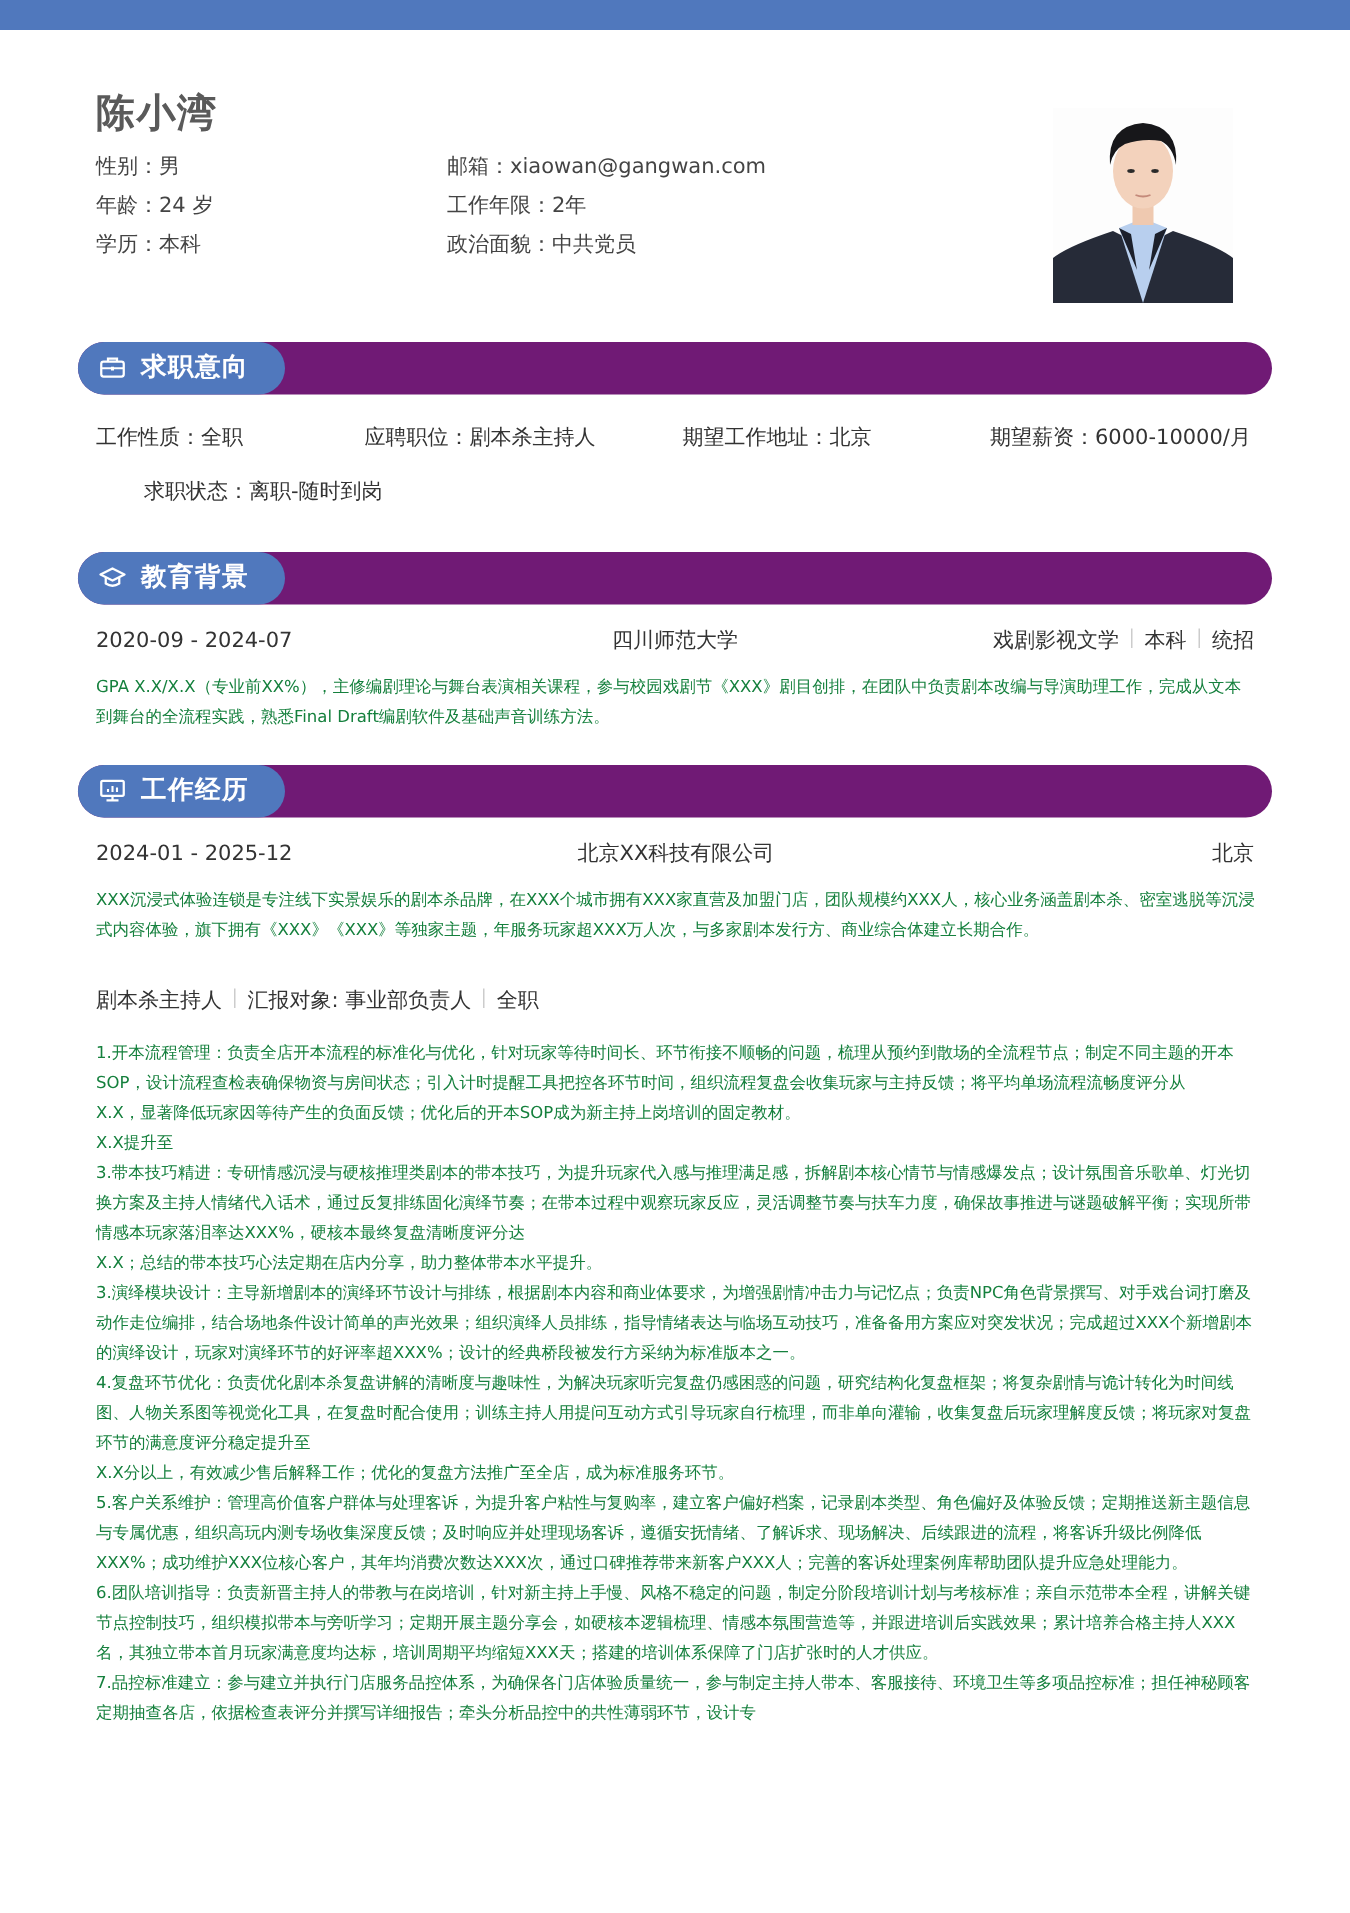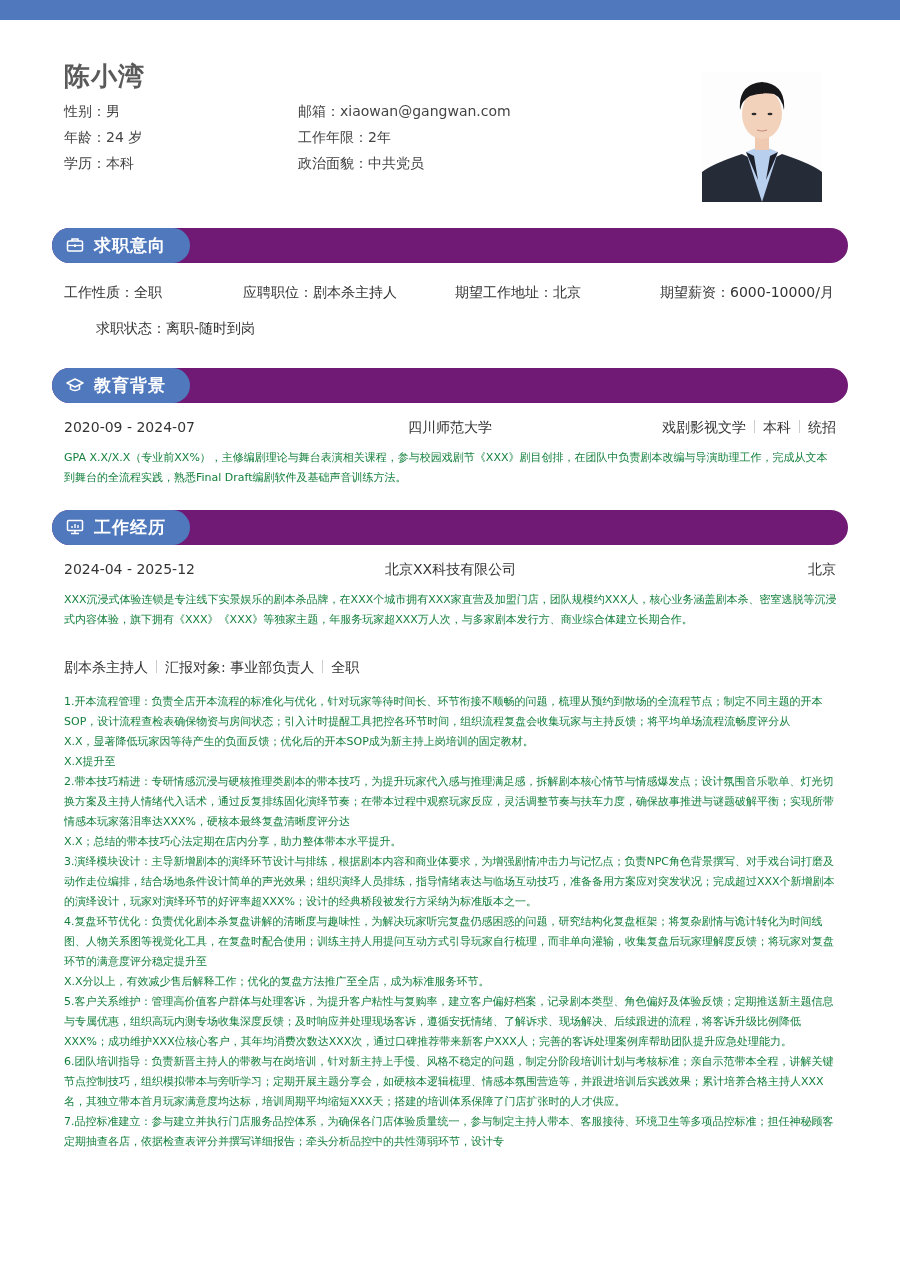--- a/index.html
+++ b/index.html
@@ -102,33 +102,33 @@
   <div class="pill">
     <svg width="18" height="16" viewBox="0 0 18 16">
         <rect x="1.5" y="1.5" width="15" height="10" rx="1" fill="none" stroke="#fff" stroke-width="1.5"></rect>
         <path d="M5 14.5 H13 M9 11.5 V14.5" stroke="#fff" stroke-width="1.5"></path>
         <path d="M6 9 V7 M9 9 V5 M12 9 V6" stroke="#fff" stroke-width="1.4"></path>
       </svg>
     <span>工作经历</span>
   </div>
 </div>
 <div class="row" style="top:558px;">
-  <span class="abs" style="left:0;">2024-04 - 2025-12</span>
+  <span class="abs" style="left:0;">2024-01 - 2025-12</span>
   <span class="abs" style="left:321px;">北京XX科技有限公司</span>
   <span class="abs" style="right:0;">北京</span>
 </div>
 <div class="para" style="top:590px;">XXX沉浸式体验连锁是专注线下实景娱乐的剧本杀品牌，在XXX个城市拥有XXX家直营及加盟门店，团队规模约XXX人，核心业务涵盖剧本杀、密室逃脱等沉浸式内容体验，旗下拥有《XXX》《XXX》等独家主题，年服务玩家超XXX万人次，与多家剧本发行方、商业综合体建立长期合作。</div>
 <div class="row" style="top:656px;">
   <span class="abs" style="left:0;"><span>剧本杀主持人</span><span class="sep"></span><span>汇报对象: 事业部负责人</span><span class="sep"></span><span>全职</span></span>
 </div>
 <div class="para" style="top:692px;">
   <p>1.开本流程管理：负责全店开本流程的标准化与优化，针对玩家等待时间长、环节衔接不顺畅的问题，梳理从预约到散场的全流程节点；制定不同主题的开本SOP，设计流程查检表确保物资与房间状态；引入计时提醒工具把控各环节时间，组织流程复盘会收集玩家与主持反馈；将平均单场流程流畅度评分从</p>
   <p>X.X，显著降低玩家因等待产生的负面反馈；优化后的开本SOP成为新主持上岗培训的固定教材。</p>
   <p>X.X提升至</p>
-  <p>2.带本技巧精进：专研情感沉浸与硬核推理类剧本的带本技巧，为提升玩家代入感与推理满足感，拆解剧本核心情节与情感爆发点；设计氛围音乐歌单、灯光切换方案及主持人情绪代入话术，通过反复排练固化演绎节奏；在带本过程中观察玩家反应，灵活调整节奏与扶车力度，确保故事推进与谜题破解平衡；实现所带情感本玩家落泪率达XXX%，硬核本最终复盘清晰度评分达</p>
+  <p>3.带本技巧精进：专研情感沉浸与硬核推理类剧本的带本技巧，为提升玩家代入感与推理满足感，拆解剧本核心情节与情感爆发点；设计氛围音乐歌单、灯光切换方案及主持人情绪代入话术，通过反复排练固化演绎节奏；在带本过程中观察玩家反应，灵活调整节奏与扶车力度，确保故事推进与谜题破解平衡；实现所带情感本玩家落泪率达XXX%，硬核本最终复盘清晰度评分达</p>
   <p>X.X；总结的带本技巧心法定期在店内分享，助力整体带本水平提升。</p>
   <p>3.演绎模块设计：主导新增剧本的演绎环节设计与排练，根据剧本内容和商业体要求，为增强剧情冲击力与记忆点；负责NPC角色背景撰写、对手戏台词打磨及动作走位编排，结合场地条件设计简单的声光效果；组织演绎人员排练，指导情绪表达与临场互动技巧，准备备用方案应对突发状况；完成超过XXX个新增剧本的演绎设计，玩家对演绎环节的好评率超XXX%；设计的经典桥段被发行方采纳为标准版本之一。</p>
   <p>4.复盘环节优化：负责优化剧本杀复盘讲解的清晰度与趣味性，为解决玩家听完复盘仍感困惑的问题，研究结构化复盘框架；将复杂剧情与诡计转化为时间线图、人物关系图等视觉化工具，在复盘时配合使用；训练主持人用提问互动方式引导玩家自行梳理，而非单向灌输，收集复盘后玩家理解度反馈；将玩家对复盘环节的满意度评分稳定提升至</p>
   <p>X.X分以上，有效减少售后解释工作；优化的复盘方法推广至全店，成为标准服务环节。</p>
   <p>5.客户关系维护：管理高价值客户群体与处理客诉，为提升客户粘性与复购率，建立客户偏好档案，记录剧本类型、角色偏好及体验反馈；定期推送新主题信息与专属优惠，组织高玩内测专场收集深度反馈；及时响应并处理现场客诉，遵循安抚情绪、了解诉求、现场解决、后续跟进的流程，将客诉升级比例降低XXX%；成功维护XXX位核心客户，其年均消费次数达XXX次，通过口碑推荐带来新客户XXX人；完善的客诉处理案例库帮助团队提升应急处理能力。</p>
   <p>6.团队培训指导：负责新晋主持人的带教与在岗培训，针对新主持上手慢、风格不稳定的问题，制定分阶段培训计划与考核标准；亲自示范带本全程，讲解关键节点控制技巧，组织模拟带本与旁听学习；定期开展主题分享会，如硬核本逻辑梳理、情感本氛围营造等，并跟进培训后实践效果；累计培养合格主持人XXX名，其独立带本首月玩家满意度均达标，培训周期平均缩短XXX天；搭建的培训体系保障了门店扩张时的人才供应。</p>
   <p>7.品控标准建立：参与建立并执行门店服务品控体系，为确保各门店体验质量统一，参与制定主持人带本、客服接待、环境卫生等多项品控标准；担任神秘顾客定期抽查各店，依据检查表评分并撰写详细报告；牵头分析品控中的共性薄弱环节，设计专</p>
 </div>
 
 </body></html>

